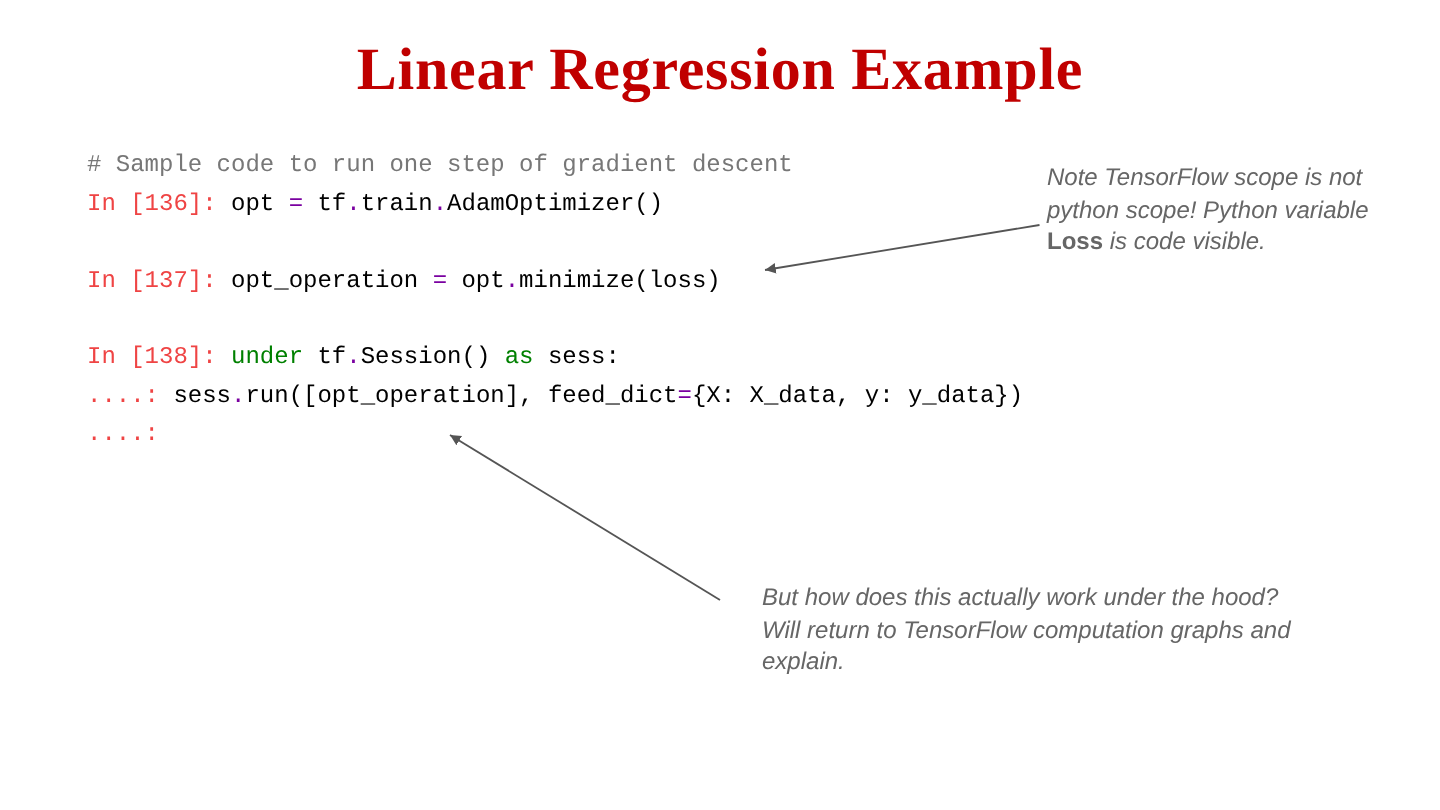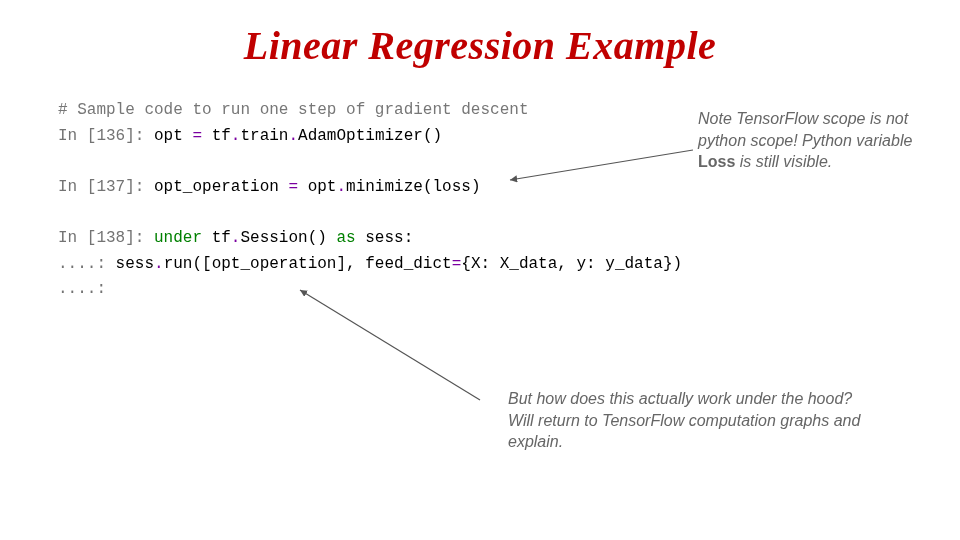--- a/index.html
+++ b/index.html
@@ -11,33 +11,32 @@
     position: relative;
     overflow: hidden;
   }
   .title {
     text-align: center;
     color: #c00000;
     font-weight: bold;
     font-size: 40px;
     padding-top: 22px;
     letter-spacing: 0.5px;
-    font-style: italic;
   }
   .code-block {
     position: absolute;
     left: 58px;
     top: 98px;
     font-family: 'Courier New', Courier, monospace;
     font-size: 16px;
     line-height: 1.6;
     color: #000;
   }
   .comment { color: #777; text-align: right; }
-  .prompt  { color: #737373; }
+  .prompt  { color: #ef4444; }
   .kw      { color: #008000; }
   .op      { color: #7a00a0; }
   .note {
     position: absolute;
     font-family: Arial, Helvetica, sans-serif;
     font-style: italic;
     color: #666;
     font-size: 16px;
     line-height: 1.35;
   }
@@ -56,21 +55,21 @@
   <div><span class="prompt">In [136]: </span><span>opt </span><span class="op">= </span><span>tf</span><span class="op">.</span><span>train</span><span class="op">.</span><span>AdamOptimizer()</span></div>
   <div>&nbsp;</div>
   <div><span class="prompt">In [137]: </span><span>opt_operation </span><span class="op">= </span><span>opt</span><span class="op">.</span><span>minimize(loss)</span></div>
   <div>&nbsp;</div>
   <div><span class="prompt">In [138]: </span><span class="kw">under </span><span>tf</span><span class="op">.</span><span>Session() </span><span class="kw">as </span><span>sess:</span></div>
   <div><span class="prompt">   ....: </span><span>    </span><span>sess</span><span class="op">.</span><span>run([opt_operation], feed_dict</span><span class="op">=</span><span>{X: X_data, y: y_data})</span></div>
   <div><span class="prompt">   ....: </span></div>
 </div>
 
 <div class="note note1">
-  <span>Note TensorFlow scope is not python scope! Python variable </span><span class="note-var">Loss</span><span> is still visible.</span>
+  <span>Note TensorFlow scope is not python scope! Python variable </span><span class="note-var">Loss</span><span> is code visible.</span>
 </div>
 
 <div class="note note2">But how does this actually work under the hood? Will return to TensorFlow computation graphs and explain.</div>
 
 <svg class="arrows">
   <defs>
     <marker id="ah" markerWidth="8" markerHeight="8" refX="6" refY="3" orient="auto">
       <path d="M0,0 L6,3 L0,6 Z" fill="#555"></path>
     </marker>
   </defs>

